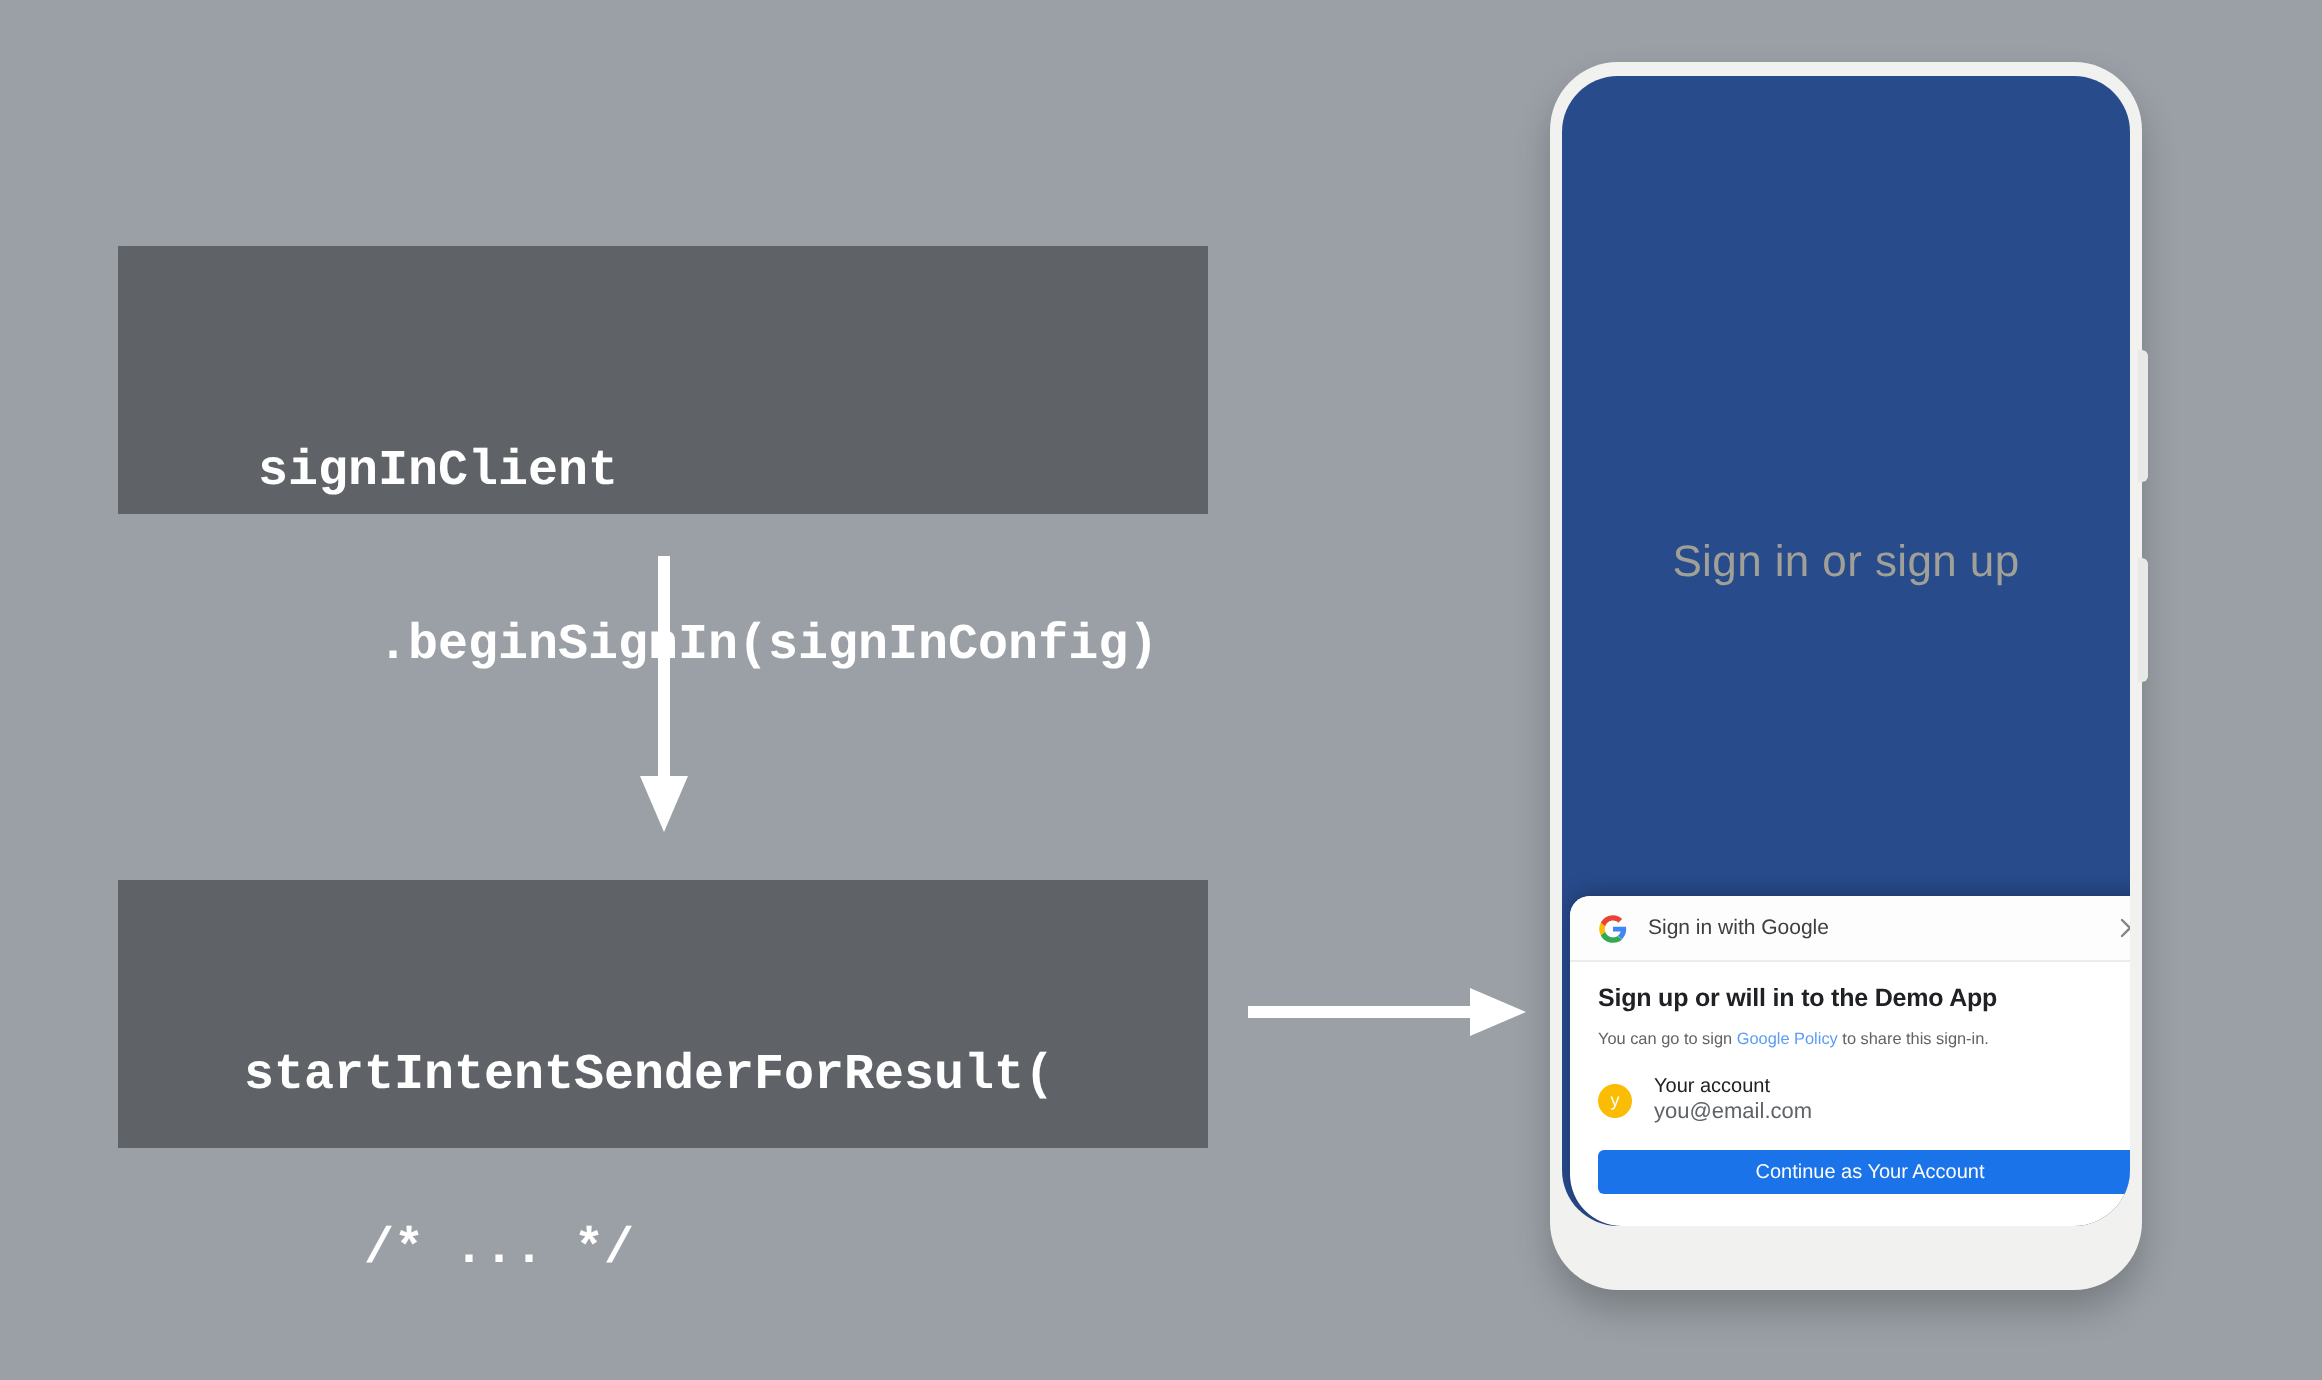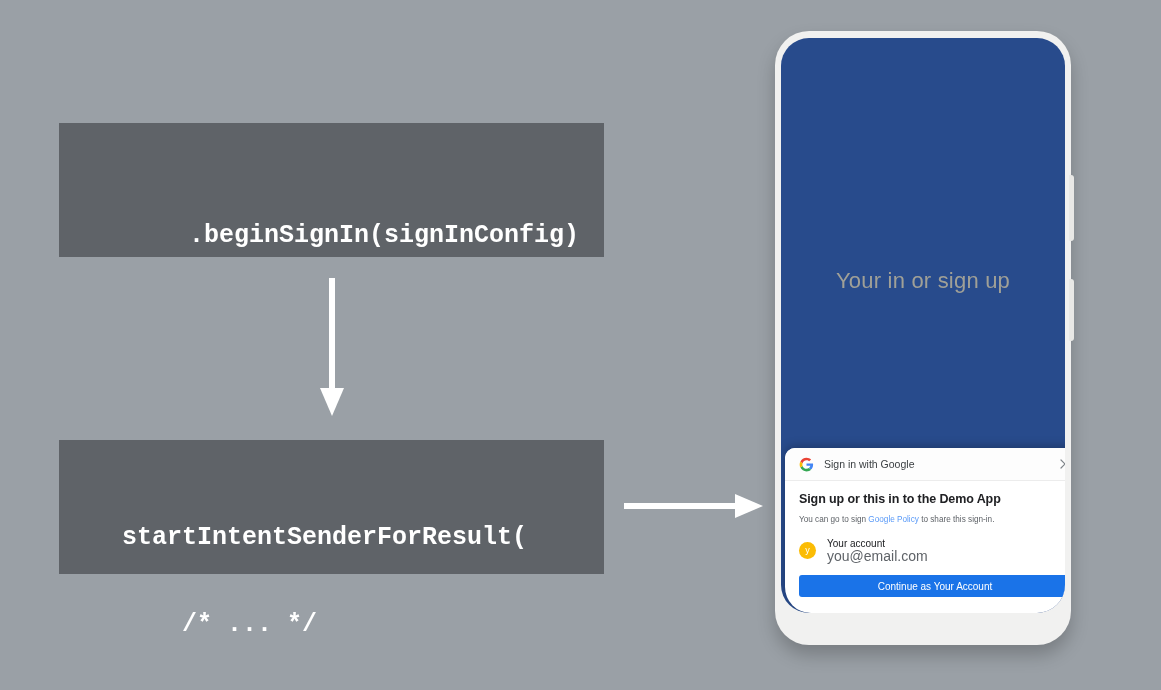--- a/index.html
+++ b/index.html
@@ -207,21 +207,21 @@
     flex: 0 0 17px;
   }
   .account-text { margin-left: 11px; }
   .account-name {
     font-size: 10px;
     font-weight: normal;
     color: #202124;
     line-height: 12px;
   }
   .account-email {
-    font-size: 14px;
+    font-size: 11px;
     color: #5f6368;
     line-height: 12px;
   }
   .continue-btn {
     display: block;
     margin: 13px 14px 16px 14px;
     height: 22px;
     line-height: 22px;
     text-align: center;
     background: #1a73e8;
@@ -231,20 +231,21 @@
     border-radius: 3px;
     width: calc(100% - 28px);
     cursor: pointer;
     font-family: "Liberation Sans", sans-serif;
   }
 </style>
 </head>
 <body>
 
 <div class="code-block" id="code-block-1">
+  <span class="code-line">signInClient</span>
   <span class="code-line">    .beginSignIn(signInConfig)</span>
 </div>
 
 <div class="arrow-down">
   <div class="shaft"></div>
   <div class="head"></div>
 </div>
 
 <div class="code-block" id="code-block-2">
   <span class="code-line">startIntentSenderForResult(</span>
@@ -256,39 +257,39 @@
   <div class="shaft"></div>
   <div class="head"></div>
 </div>
 
 <div id="phone">
   <div class="phone-frame"></div>
   <div class="phone-btn" id="phone-btn-volume"></div>
   <div class="phone-btn" id="phone-btn-power"></div>
 
   <div class="phone-screen">
-    <div class="app-title">Your in or sign up</div>
+    <div class="app-title">Sign in or sign up</div>
 
     <div class="gsheet">
 
       <div class="gsheet-header">
         <svg class="g-logo" viewBox="0 0 48 48">
           <path fill="#4285F4" d="M45.1 24.5c0-1.6-.1-2.8-.4-4H24v7.3h12.1c-.2 2-1.6 5-4.5 7l6.9 5.4c4.1-3.8 6.6-9.4 6.6-15.7z"></path>
           <path fill="#34A853" d="M24 46c5.9 0 10.9-1.9 14.5-5.3l-6.9-5.4c-1.9 1.3-4.4 2.2-7.6 2.2-5.8 0-10.7-3.8-12.5-9.1l-7.1 5.5C8 41.3 15.4 46 24 46z"></path>
           <path fill="#FBBC05" d="M11.5 28.4c-.5-1.4-.7-2.9-.7-4.4s.3-3 .7-4.4l-7.1-5.5C2.9 17 2 20.4 2 24s.9 7 2.4 9.9l7.1-5.5z"></path>
           <path fill="#EA4335" d="M24 10.5c4.1 0 6.9 1.8 8.5 3.3l6.2-6C34.9 4.4 29.9 2 24 2 15.4 2 8 6.7 4.4 14.1l7.1 5.5c1.8-5.3 6.7-9.1 12.5-9.1z"></path>
         </svg>
         <span class="gsheet-header-title">Sign in with Google</span>
         <svg class="close-icon" viewBox="0 0 24 24">
           <path d="M6 6 L18 18 M18 6 L6 18" stroke="currentColor" stroke-width="1.8" fill="none" stroke-linecap="round"></path>
         </svg>
       </div>
 
       <div class="gsheet-body">
-        <div class="gsheet-title">Sign up or this in to the Demo App</div>
+        <div class="gsheet-title">Sign up or will in to the Demo App</div>
 
 
         <p class="gsheet-para"><span>You can go to sign </span><a class="glink" href="#">Google Policy</a><span> to share this sign-in.</span></p>
       </div>
 
       <div class="account-row">
         <div class="avatar">y</div>
         <div class="account-text">
           <div class="account-name">Your account</div>
           <div class="account-email">you@email.com</div>

